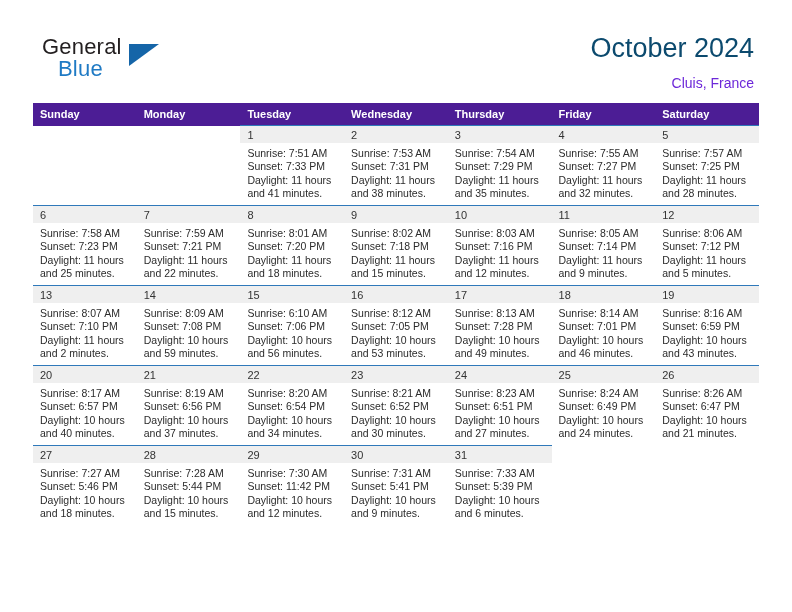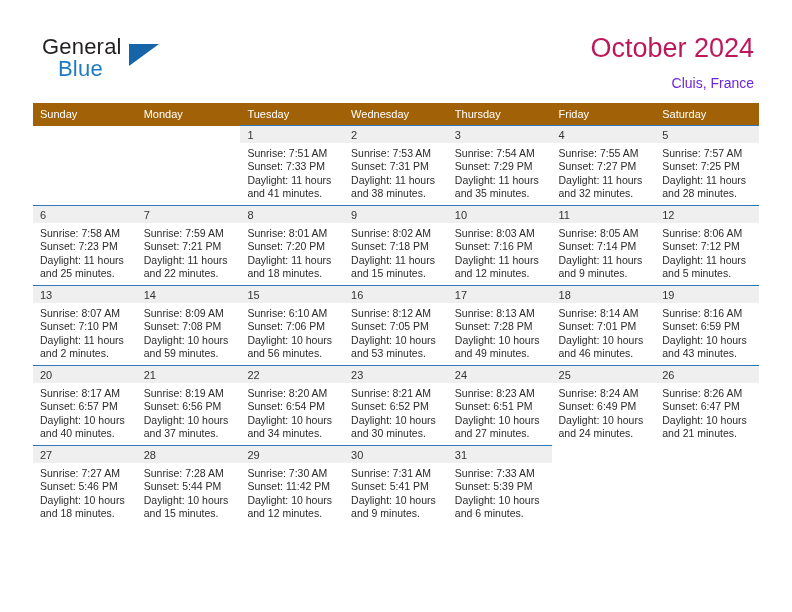--- a/index.html
+++ b/index.html
@@ -67,21 +67,21 @@
   }
 
   .title-block {
     position: absolute;
     right: 38px;
     top: 32px;
     text-align: right;
   }
   .cal-title {
     font-size: 27px;
-    color: #be185d;
+    color: #0c4a6e;
     line-height: 32px;
     white-space: nowrap;
   }
   .cal-subtitle {
     font-size: 14px;
     color: #6d28d9;
     line-height: 20px;
     margin-top: 9px;
     white-space: nowrap;
   }
@@ -90,24 +90,24 @@
   .calendar {
     position: absolute;
     left: 33px;
     top: 103px;
     width: 726px;
     border-collapse: collapse;
     table-layout: fixed;
   }
 
   .calendar th {
-    background: #a16207;
+    background: #4c1d95;
     color: #ffffff;
     font-size: 11px;
-    font-weight: normal;
+    font-weight: bold;
     text-align: left;
     padding: 5px 0 5px 7px;
     height: 12px;
     border: none;
   }
 
   .calendar td {
     width: 103.7px;
     height: 79px;
     vertical-align: top;

